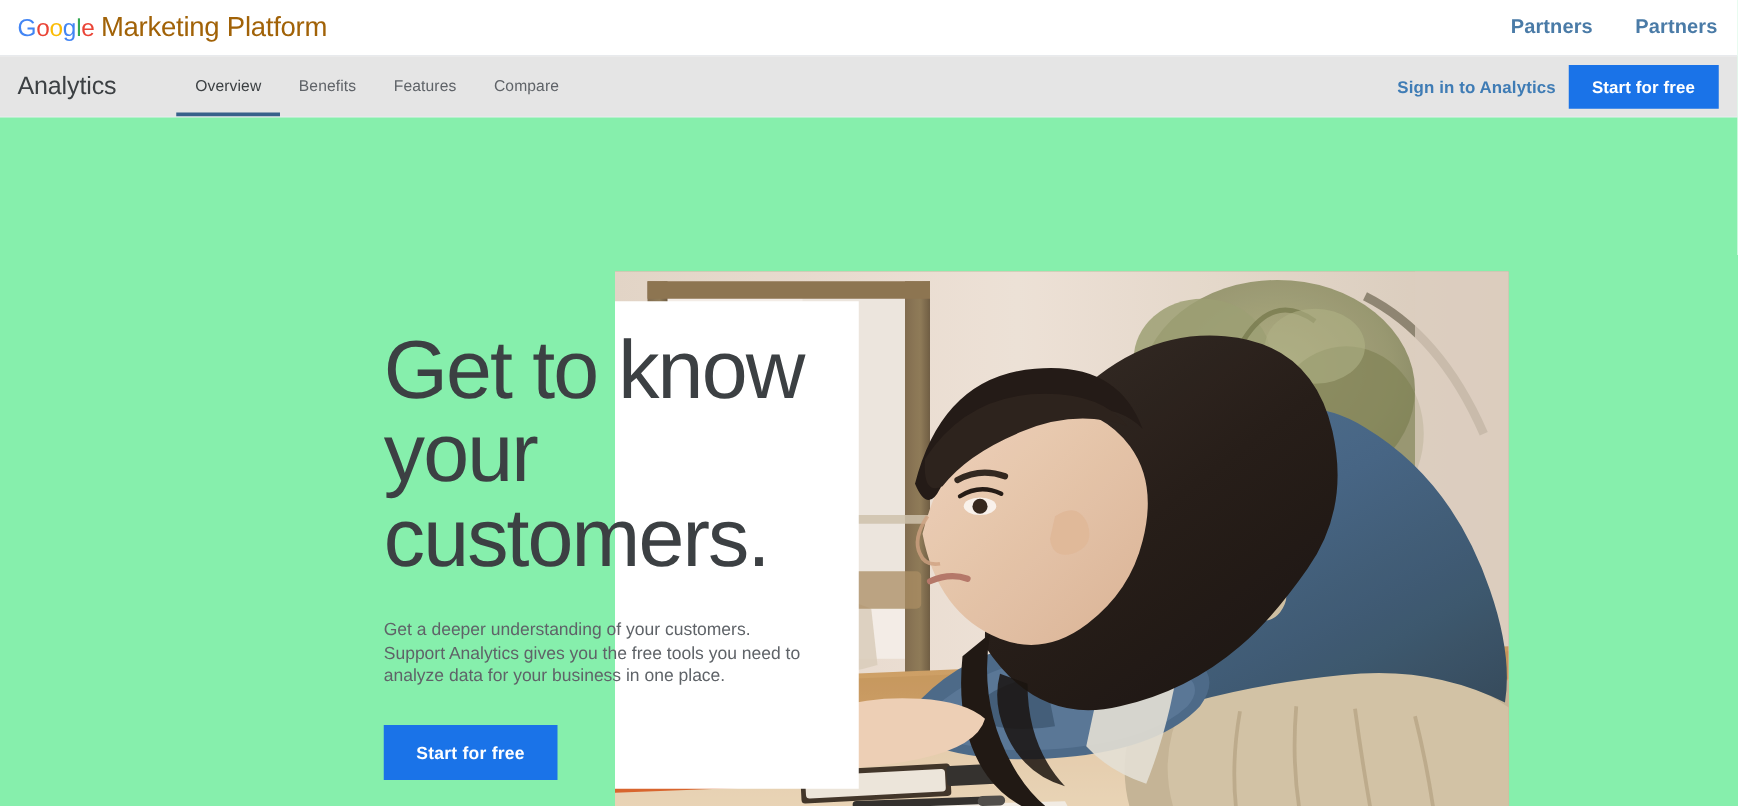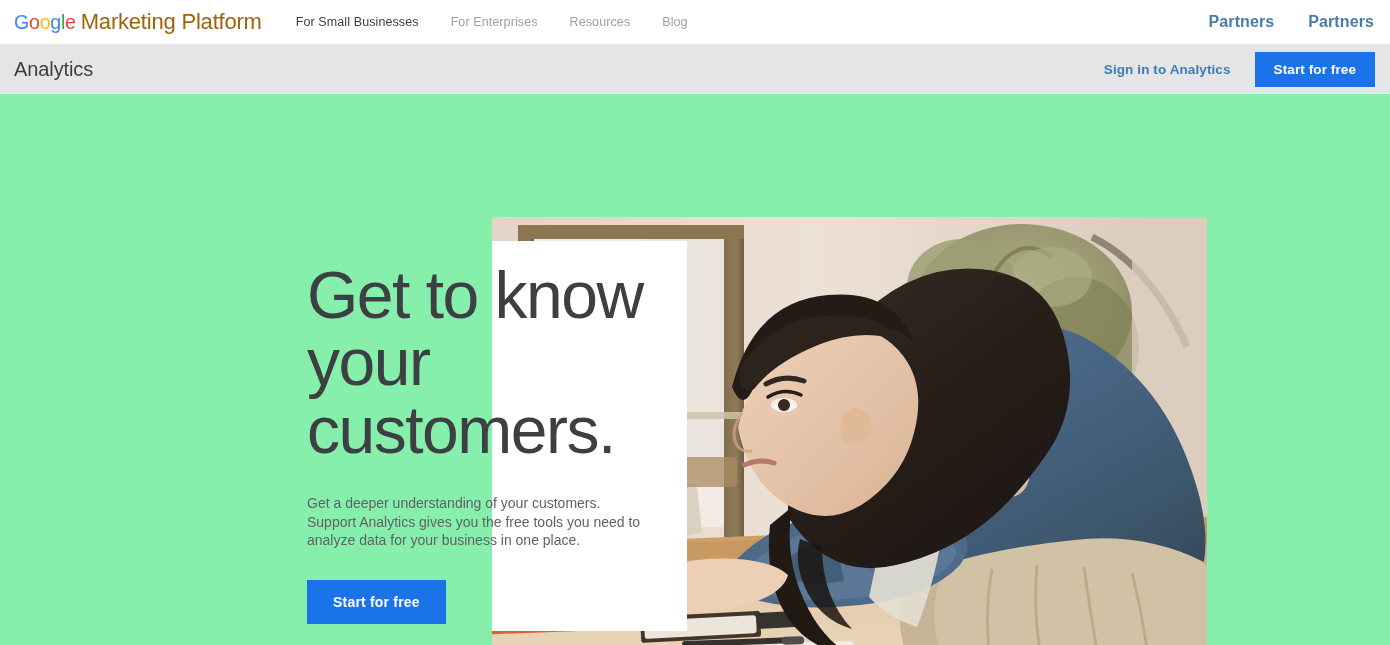--- a/index.html
+++ b/index.html
@@ -107,21 +107,21 @@
     position: absolute;
     left: 0; right: 0; bottom: 0;
     height: 3px;
     background: #37618a;
   }
   .prod-right {
     position: absolute;
     right: 15px;
     display: flex;
     align-items: center;
-    gap: 24px;
+    gap: 10px;
   }
   .signin-link {
     font-size: 13.5px;
     color: #3f7cb5;
     text-decoration: none;
     font-weight: bold;
     white-space: nowrap;
     letter-spacing: 0.1px;
   }
   .btn-primary-sm {
@@ -214,37 +214,37 @@
       <span style="color:#4285F4">G</span>
         <span style="color:#EA4335">o</span>
         <span style="color:#FBBC05">o</span>
         <span style="color:#4285F4">g</span>
         <span style="color:#34A853">l</span>
         <span style="color:#EA4335">e</span>
     </span>
     <span class="suffix">Marketing Platform</span>
   </div>
 
-  <nav class="gmp-nav">
-    <a href="#" class="current">For Small Businesses</a>
-    <a href="#">For Enterprises</a>
-    <a href="#">Resources</a>
-    <a href="#">Blog</a>
-  </nav>
 
   <div class="gmp-right">
     <a href="#">Partners</a>
     <a href="#">Partners</a>
   </div>
 </div>
 
 <div class="prod-bar">
 
   <div class="prod-title">Analytics</div>
 
+  <nav class="prod-nav">
+    <a href="#" class="tab active">Overview</a>
+    <a href="#" class="tab">Benefits</a>
+    <a href="#" class="tab">Features</a>
+    <a href="#" class="tab">Compare</a>
+  </nav>
 
   <div class="prod-right">
     <a href="#" class="signin-link">Sign in to Analytics</a>
     <button class="btn-primary-sm">Start for free</button>
   </div>
 </div>
 
 <section class="hero">
 
   <div class="hero-photo">

